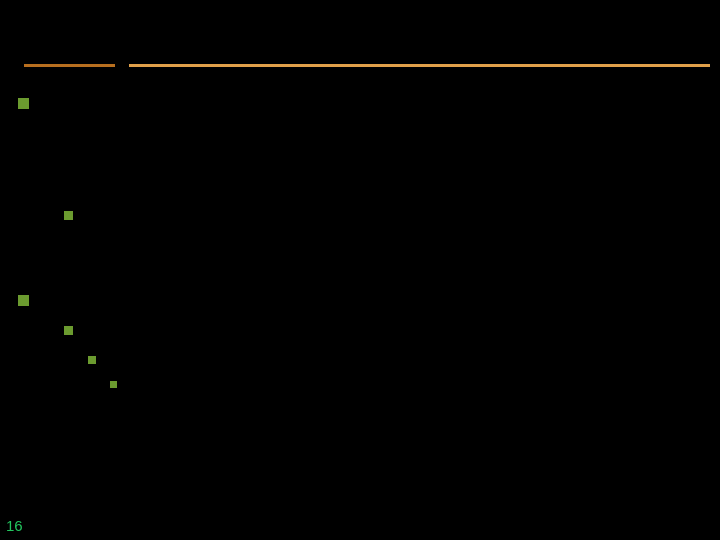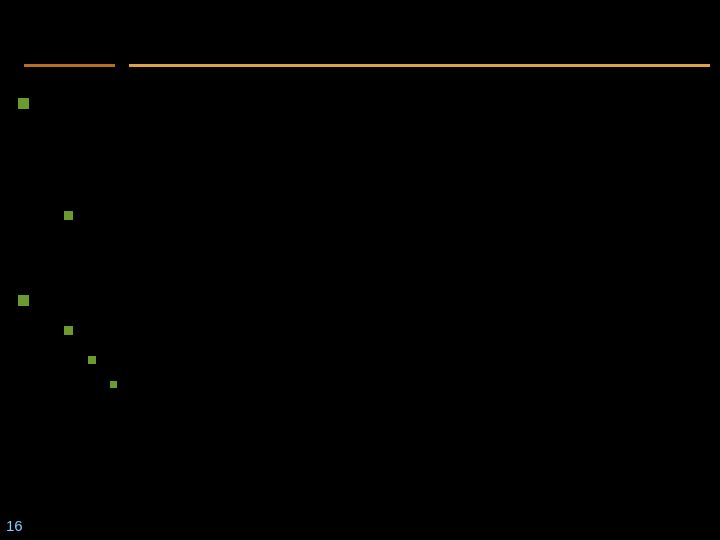--- a/index.html
+++ b/index.html
@@ -54,21 +54,21 @@
   .lvl1 { font-size: 21px; line-height: 1.25; }
   .lvl2-wrap { padding-left: 24px; }
   .lvl3-wrap { padding-left: 22px; }
   .lvl3 { font-size: 17px; font-style: italic; line-height: 1.3; }
   .lvl4 { font-size: 15px; line-height: 1.3; }
   .italic { font-style: italic; }
   .slide-num {
     position: absolute;
     left: 6px;
     bottom: 6px;
-    color: #7dd3fc;
+    color: #22c55e;
     font-size: 15px;
   }
 </style>
 </head>
 <body>
 
 <div class="title">ADT List Array-Based Implementation</div>
 
 <div class="hr-line"></div>
 

